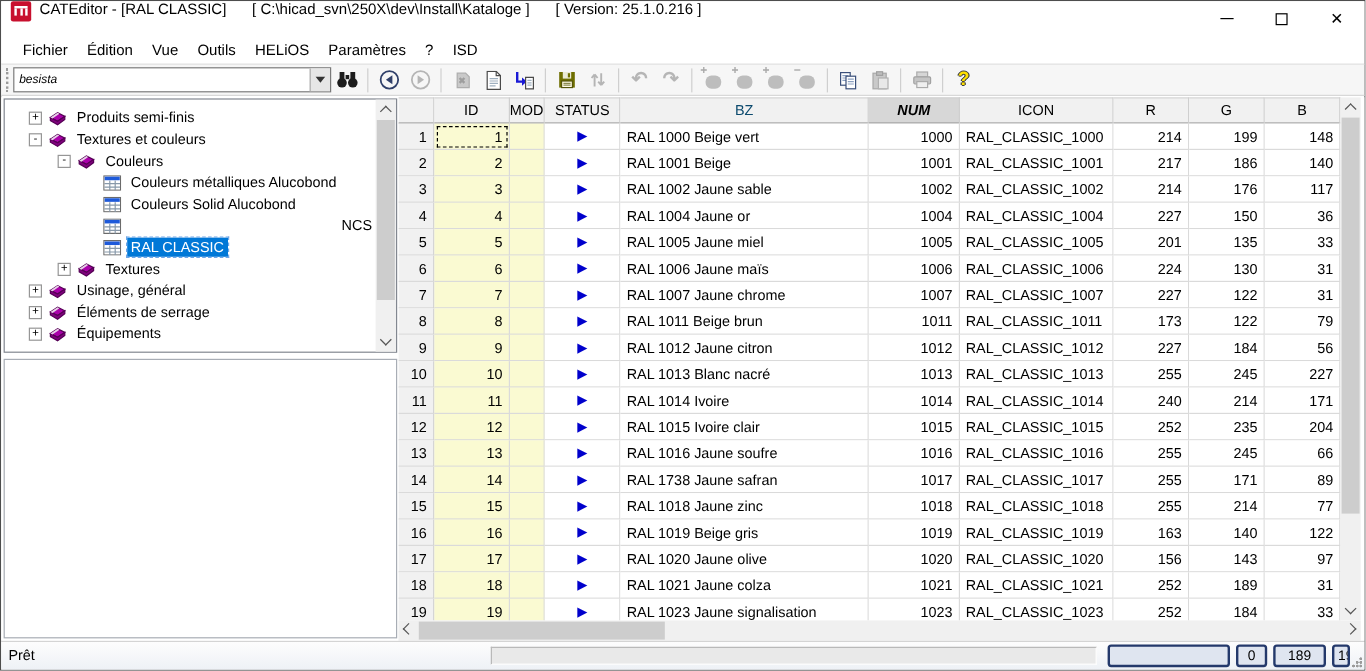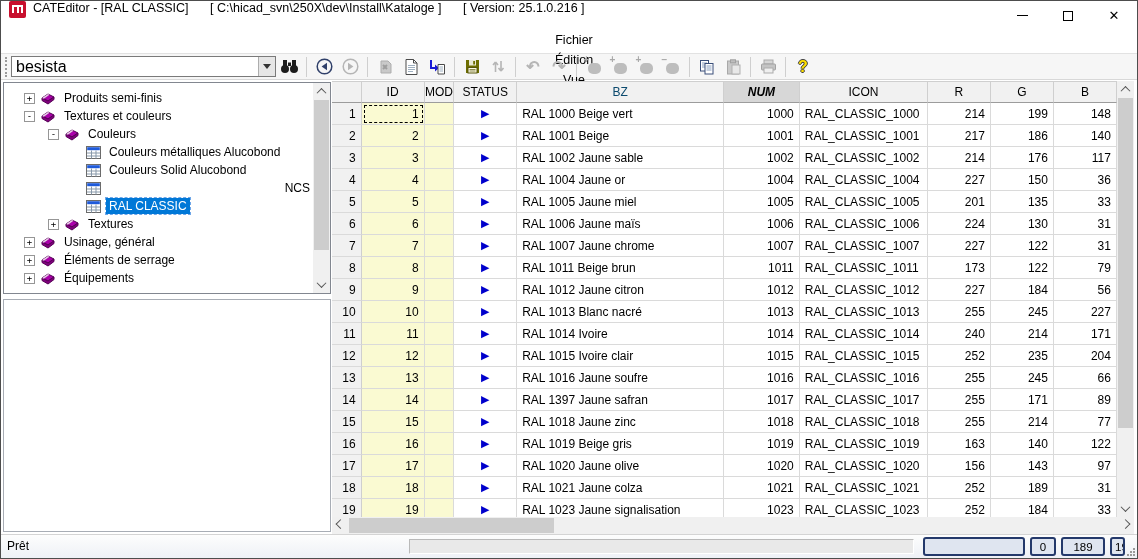--- a/index.html
+++ b/index.html
@@ -18,29 +18,29 @@
        linear-gradient(#fff,#fff) 0 0/11px 2px no-repeat; }
   .title-text { font-size:12.5px; white-space:nowrap; }
   .title-text .tpart { margin-right:18px; }
   .win-controls { margin-left:auto; display:flex; height:100%; }
   .win-btn { width:46px; height:100%; display:flex; align-items:center; justify-content:center; cursor:default; }
   .glyph-min { width:11px; height:1px; background:#000; display:block; }
   .glyph-max { width:10px; height:10px; border:1px solid #000; display:block; }
   .glyph-close { font-size:13px; line-height:1; }
 
   
-  .menubar { height:23px; display:flex; align-items:center; padding-left:10px; background:#fff;flex-direction:column; }
+  .menubar { height:23px; display:flex; align-items:center; padding-left:10px; background:#fff; }
   .menu-item { padding:3px 8px; font-size:12.5px; white-space:nowrap; }
 
   
   .toolbar { height:27px; background:#f6f6f6; border-top:1px solid #e2e2e2; border-bottom:1px solid #d8d8d8;
              display:flex; align-items:center; padding-left:3px; }
   .grip { width:4px; height:20px; border-left:2px dotted #9a9a9a; margin:0 2px 0 1px; }
   .combo { width:265px; height:21px; border:1px solid #7a7a7a; background:#fff; display:flex; align-items:center; }
-  .combo-text { flex:1; padding-left:4px; font-size:16px; }
+  .combo-text { flex:1; padding-left:4px; font-size:10px;font-style:italic; }
   .combo-btn { width:17px; height:19px; background:#e6e6e6; border-left:1px solid #adadad; display:flex; align-items:center; justify-content:center; }
   .combo-arrow { width:0; height:0; border-left:4px solid transparent; border-right:4px solid transparent; border-top:5px solid #333; }
   .tbtn { width:24px; height:23px; display:flex; align-items:center; justify-content:center; margin:0 1px; }
   .tsep { width:1px; height:20px; background:#cfcfcf; margin:0 4px; }
   .txt-ico { font-size:14px; line-height:1; font-weight:bold; }
   .dis { color:#b5b5b5; }
   .rec { width:13px; height:11px; border-radius:5px; background:#bdbdbd; position:relative; margin-top:4px; }
   .rec .sign { position:absolute; top:-9px; left:-4px; font-size:10px; font-weight:bold; color:#a9a9a9; }
   .help-q { font-size:16px; font-weight:bold; color:#ffe000; text-shadow:-1px 0 #404040, 1px 0 #404040, 0 -1px #404040, 0 1px #404040; }
 
@@ -632,21 +632,21 @@
                 <span class="cell c8 r-align">245</span>
                 <span class="cell c9 r-align">66</span>
               </div>
               <div class="grid-row">
                 <span class="cell c0 rownum">14</span>
                 <span class="cell c1 idc r-align">14</span>
                 <span class="cell c2 modc"></span>
                 <span class="cell c3 center">
                   <span class="status-tri">▶</span>
                 </span>
-                <span class="cell c4 l-align">RAL 1397 Jaune safran</span>
+                <span class="cell c4 l-align">RAL 1738 Jaune safran</span>
                 <span class="cell c5 r-align">1017</span>
                 <span class="cell c6 l-align">RAL_CLASSIC_1017</span>
                 <span class="cell c7 r-align">255</span>
                 <span class="cell c8 r-align">171</span>
                 <span class="cell c9 r-align">89</span>
               </div>
               <div class="grid-row">
                 <span class="cell c0 rownum">15</span>
                 <span class="cell c1 idc r-align">15</span>
                 <span class="cell c2 modc"></span>

